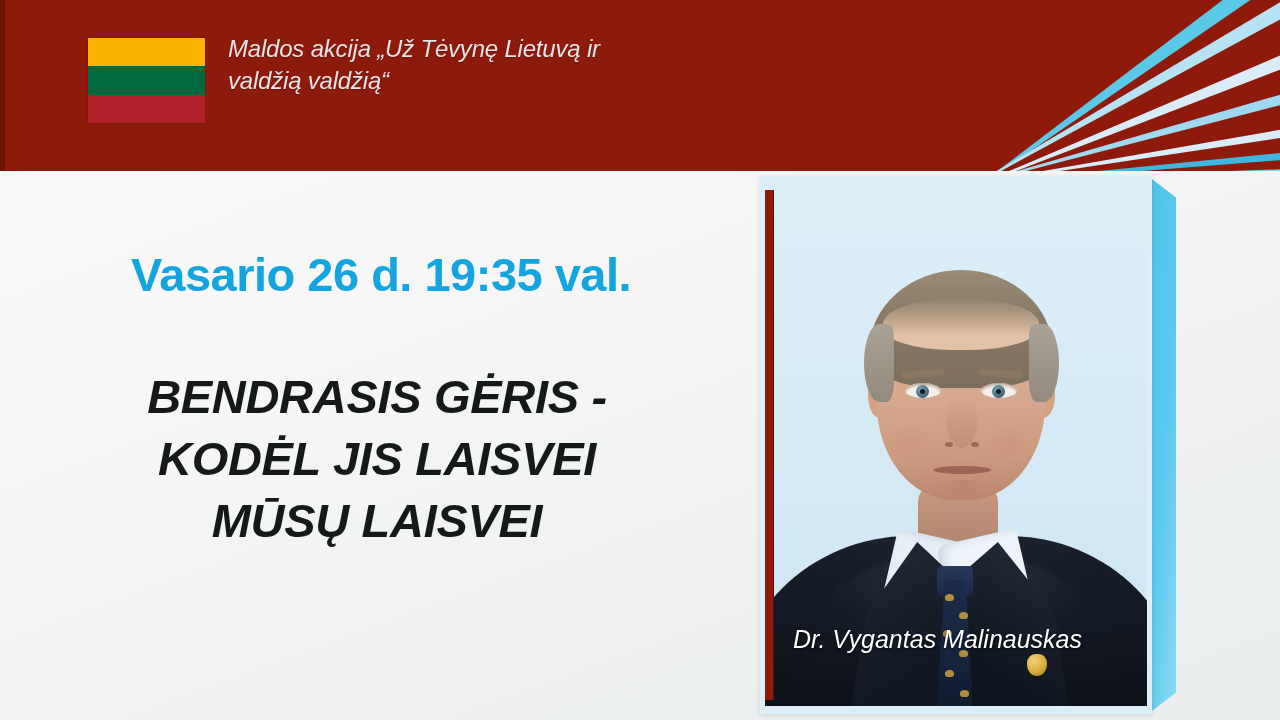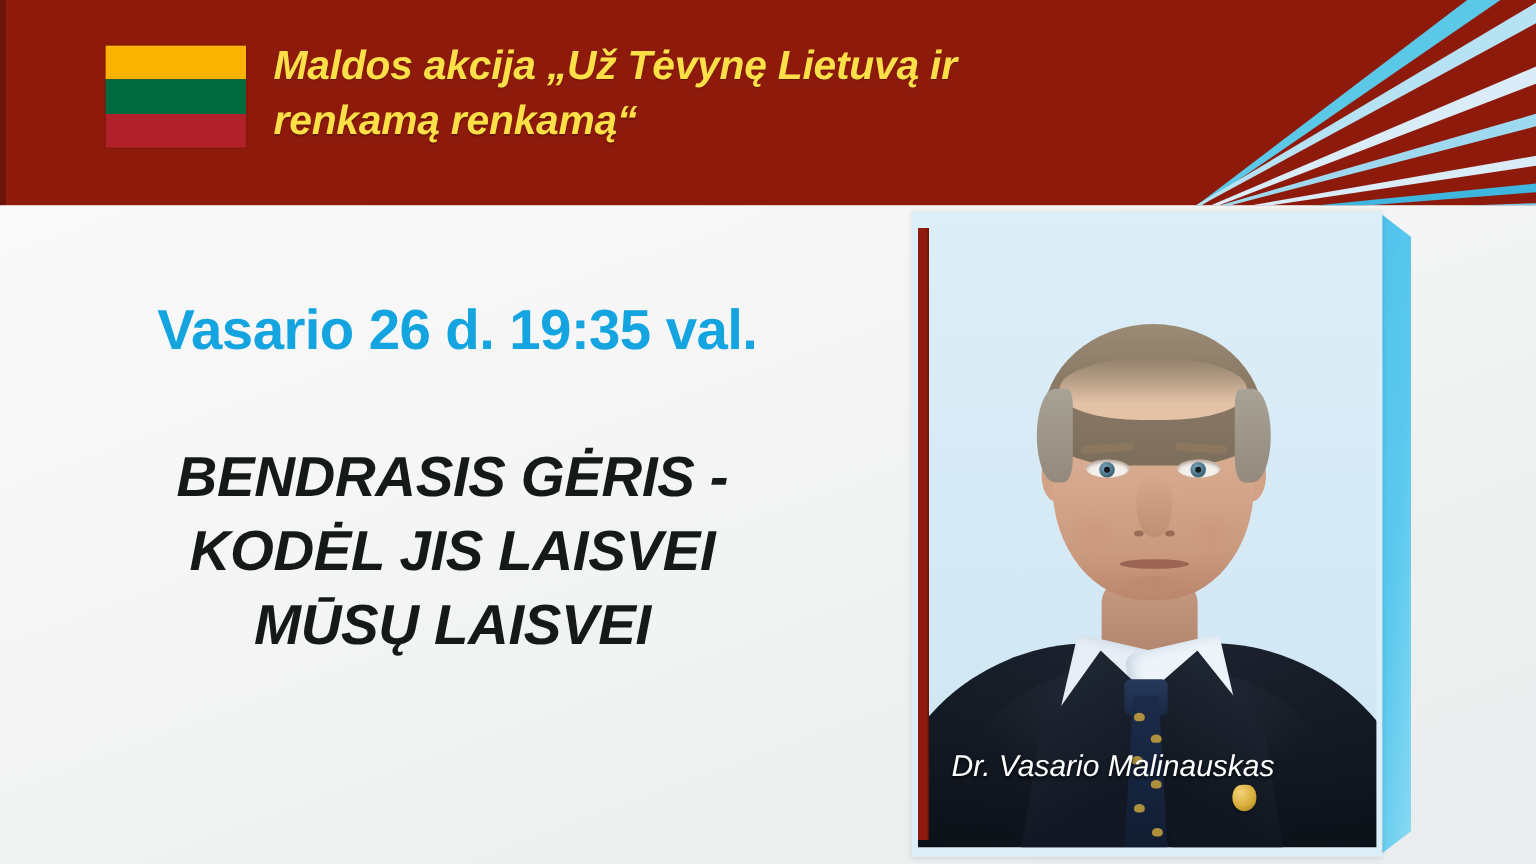--- a/index.html
+++ b/index.html
@@ -34,23 +34,23 @@
     position:absolute;left:88px;top:38px;width:117px;height:85px;
     box-shadow:0 0 0 1px rgba(0,0,0,.10);
   }
   .flag .s{height:33.34%;width:100%;}
   .flag .s1{background:#f9b300;}
   .flag .s2{background:#00693e;}
   .flag .s3{background:#b02129;}
 
   .header-title{
     position:absolute;left:228px;top:33px;width:690px;
-    color:#fde047;
-    font-size:34px;line-height:1.34;
-    font-weight:bold;font-style:italic;
+    color:#e5e5e5;
+    font-size:24px;line-height:1.34;
+    font-weight:normal;font-style:italic;
     letter-spacing:-0.2px;
     text-shadow:0 1px 1px rgba(0,0,0,.25);
   }
 
   
   .date-line{
     position:absolute;left:131px;top:249px;
     color:#14a4e0;
     font-size:47px;font-weight:bold;line-height:1.1;
     letter-spacing:-0.5px;
@@ -273,21 +273,21 @@
     <div class="header-left-edge"></div>
 
     <div class="flag">
       <div class="s s1"></div>
       <div class="s s2"></div>
       <div class="s s3"></div>
     </div>
 
     <div class="header-title">
       <div>Maldos akcija „Už Tėvynę Lietuvą ir</div>
-      <div>renkamą renkamą“</div>
+      <div>valdžią valdžią“</div>
     </div>
   </div>
 
   <div class="date-line">Vasario 26 d. 19:35 val.</div>
 
   <div class="main-title">
     <span class="ln">BENDRASIS GĖRIS -</span>
     <span class="ln">KODĖL JIS LAISVEI</span>
     <span class="ln">MŪSŲ LAISVEI</span>
   </div>
@@ -342,19 +342,19 @@
         <div class="pt-pupil-l"></div>
         <div class="pt-pupil-r"></div>
 
         <div class="pt-nose"></div>
         <div class="pt-nostril-l"></div>
         <div class="pt-nostril-r"></div>
         <div class="pt-mouth"></div>
         <div class="pt-chin"></div>
       </div>
 
-      <div class="photo-name">Dr. Vasario Malinauskas</div>
+      <div class="photo-name">Dr. Vygantas Malinauskas</div>
     </div>
 
     <div class="photo-redbar"></div>
   </div>
 
 </div>
 
 </body></html>

